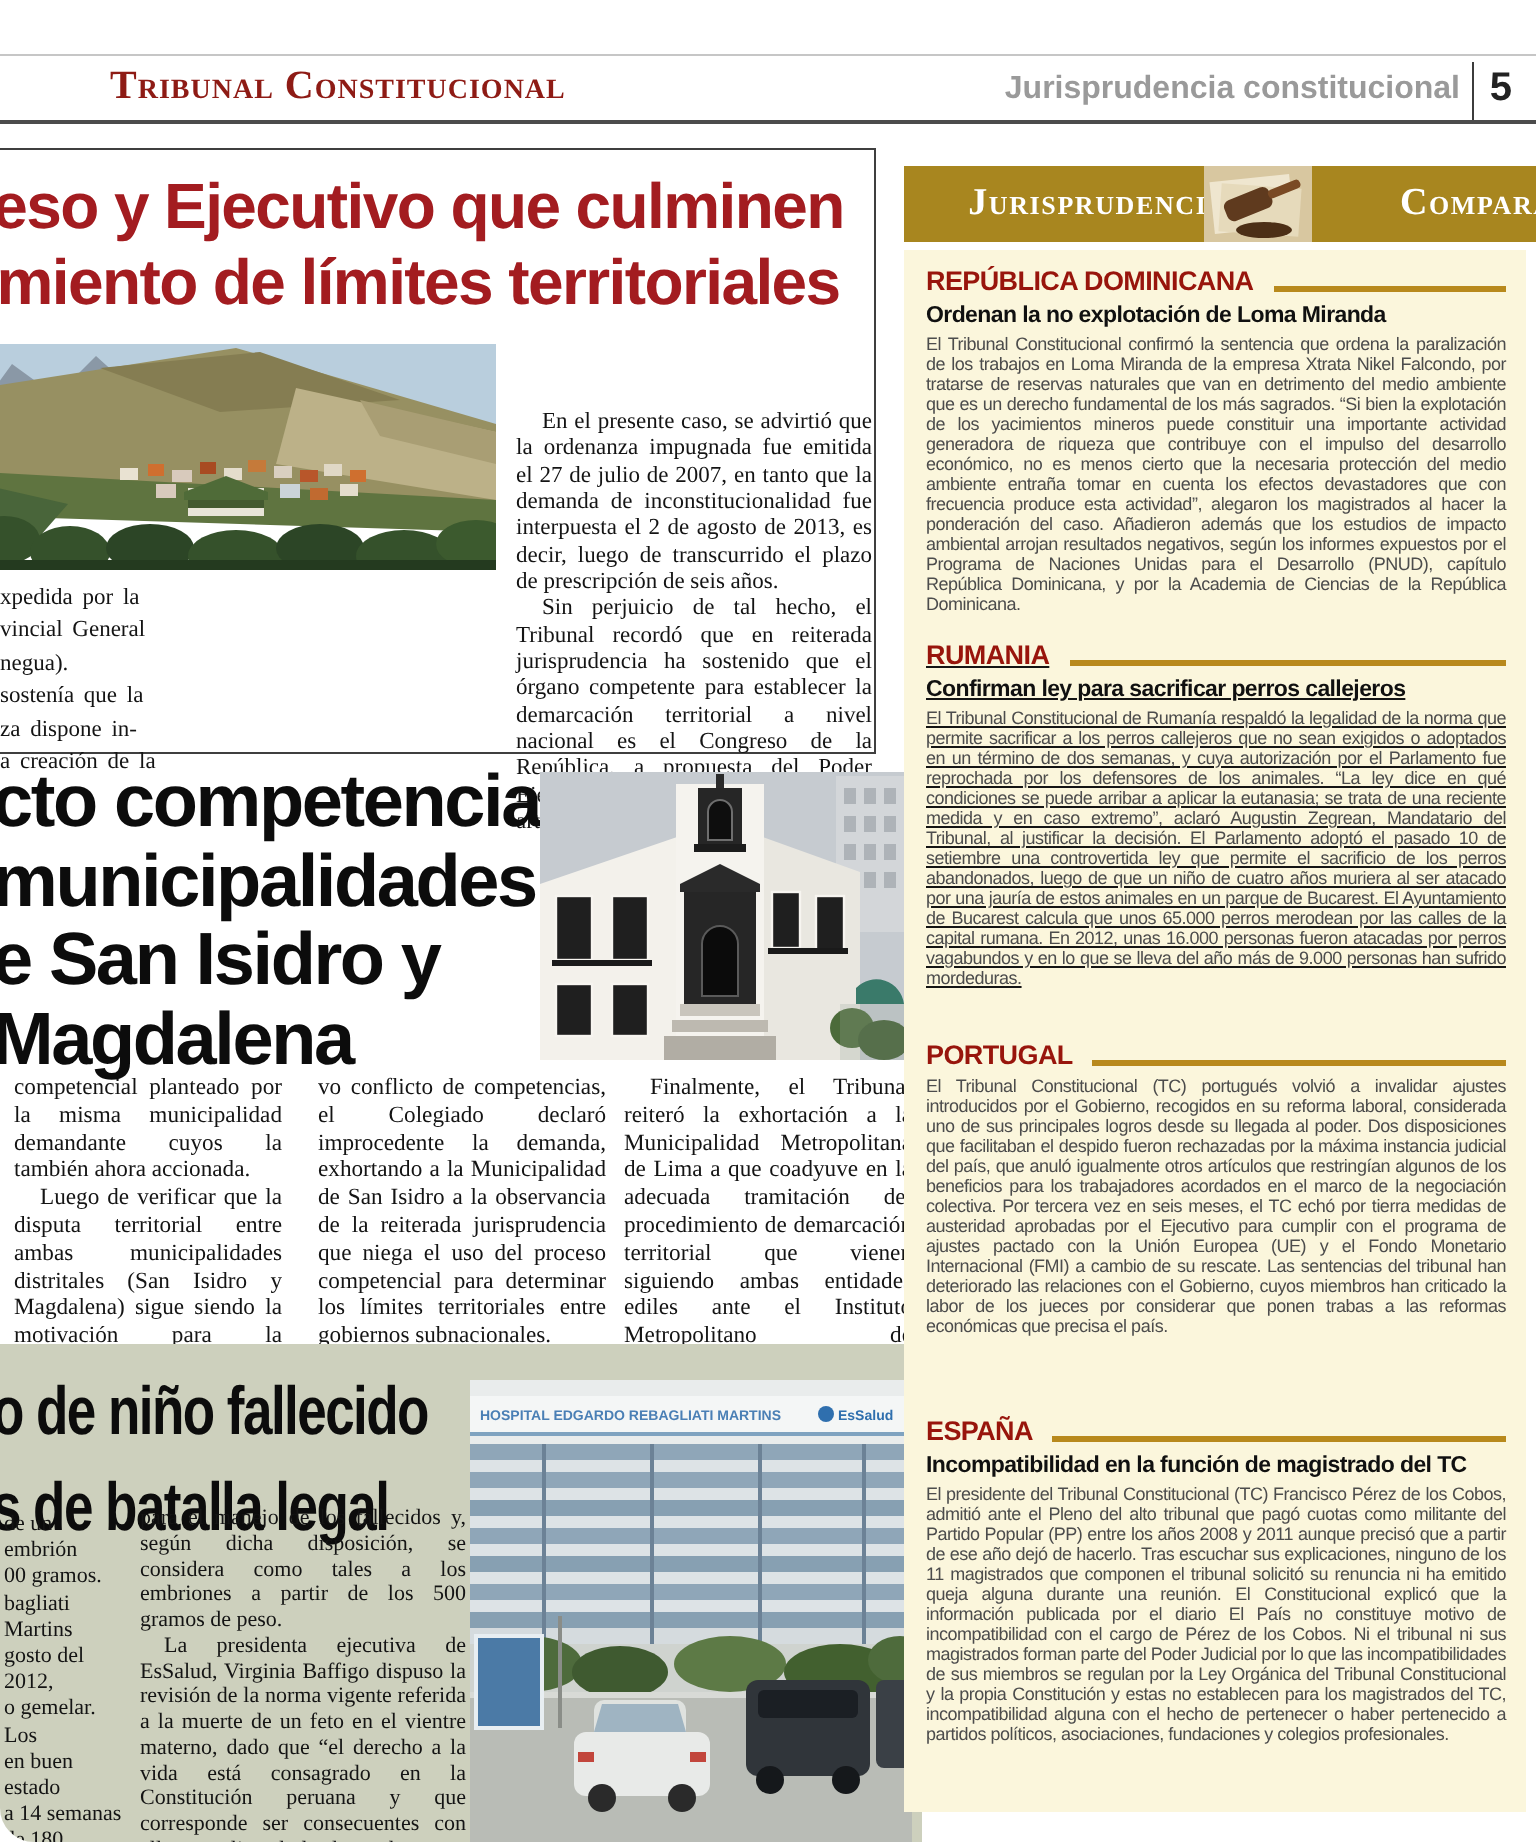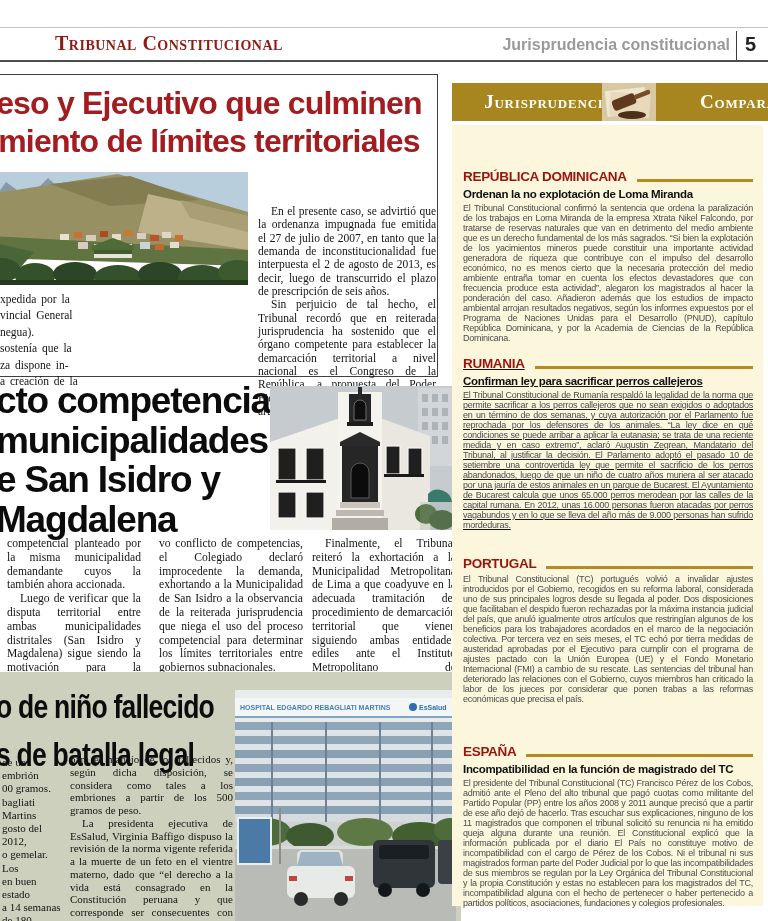--- a/index.html
+++ b/index.html
@@ -1,19 +1,19 @@
 <!DOCTYPE html>
 <html><head>
 <meta charset="utf-8">
 <style>
   * { margin:0; padding:0; box-sizing:border-box; }
   html,body { background:#ffffff; }
   #page {
     position:relative; width:768px; height:921px; background:#fff;
-    overflow:hidden; font-family:"Liberation Serif", serif; color:#141414;
+    overflow:hidden; font-family:"Liberation Serif", serif; color:#141414;border-radius:17px;
   }
   
   .top-hairline { position:absolute; left:0; top:27px; width:768px; height:1px; background:#c6c6c6; }
   .masthead-left {
     position:absolute; left:55px; top:32px;
     font-family:"Liberation Serif", serif; font-variant:small-caps; font-weight:700;
     font-size:20px; letter-spacing:.5px; color:#8e1b15;
   }
   .masthead-right {
     position:absolute; right:38px; top:36px;
@@ -86,21 +86,21 @@
   .banner .seg {
     background:#a8861f; color:#fff; display:flex; align-items:center; justify-content:center;
     font-family:"Liberation Serif", serif; font-variant:small-caps; font-weight:700;
     font-size:19px; letter-spacing:.8px;padding-left:44px;
   }
   .banner .seg1 { width:150px; }
   .banner .seg2 { flex:1; }
   .banner .gavel { width:54px; height:38px; flex:none; }
 
   .cream { position:absolute; left:452px; top:125px; width:311px; height:781px; background:#fbf6dc; }
-  .sec { position:absolute; left:0; width:100%; padding:0 10px 0 11px;margin-top:36px; }
+  .sec { position:absolute; left:0; width:100%; padding:0 10px 0 11px; }
   .sec-0 { top:8px; }  .sec-1 { top:195px;text-decoration:underline; }  .sec-2 { top:395px; }  .sec-3 { top:583px; }
   .country {
     display:flex; align-items:flex-end;
     font-family:"Liberation Sans", sans-serif; font-weight:700; font-size:13.5px;
     letter-spacing:-.3px; color:#98150c;
   }
   .country .rule { flex:1; border-bottom:3px solid #b8891c; margin:0 0 2px 10px; }
   .sec-title {
     font-family:"Liberation Sans", sans-serif; font-weight:700; font-size:11.5px;
     letter-spacing:-.3px; color:#101010; margin-top:4px;

